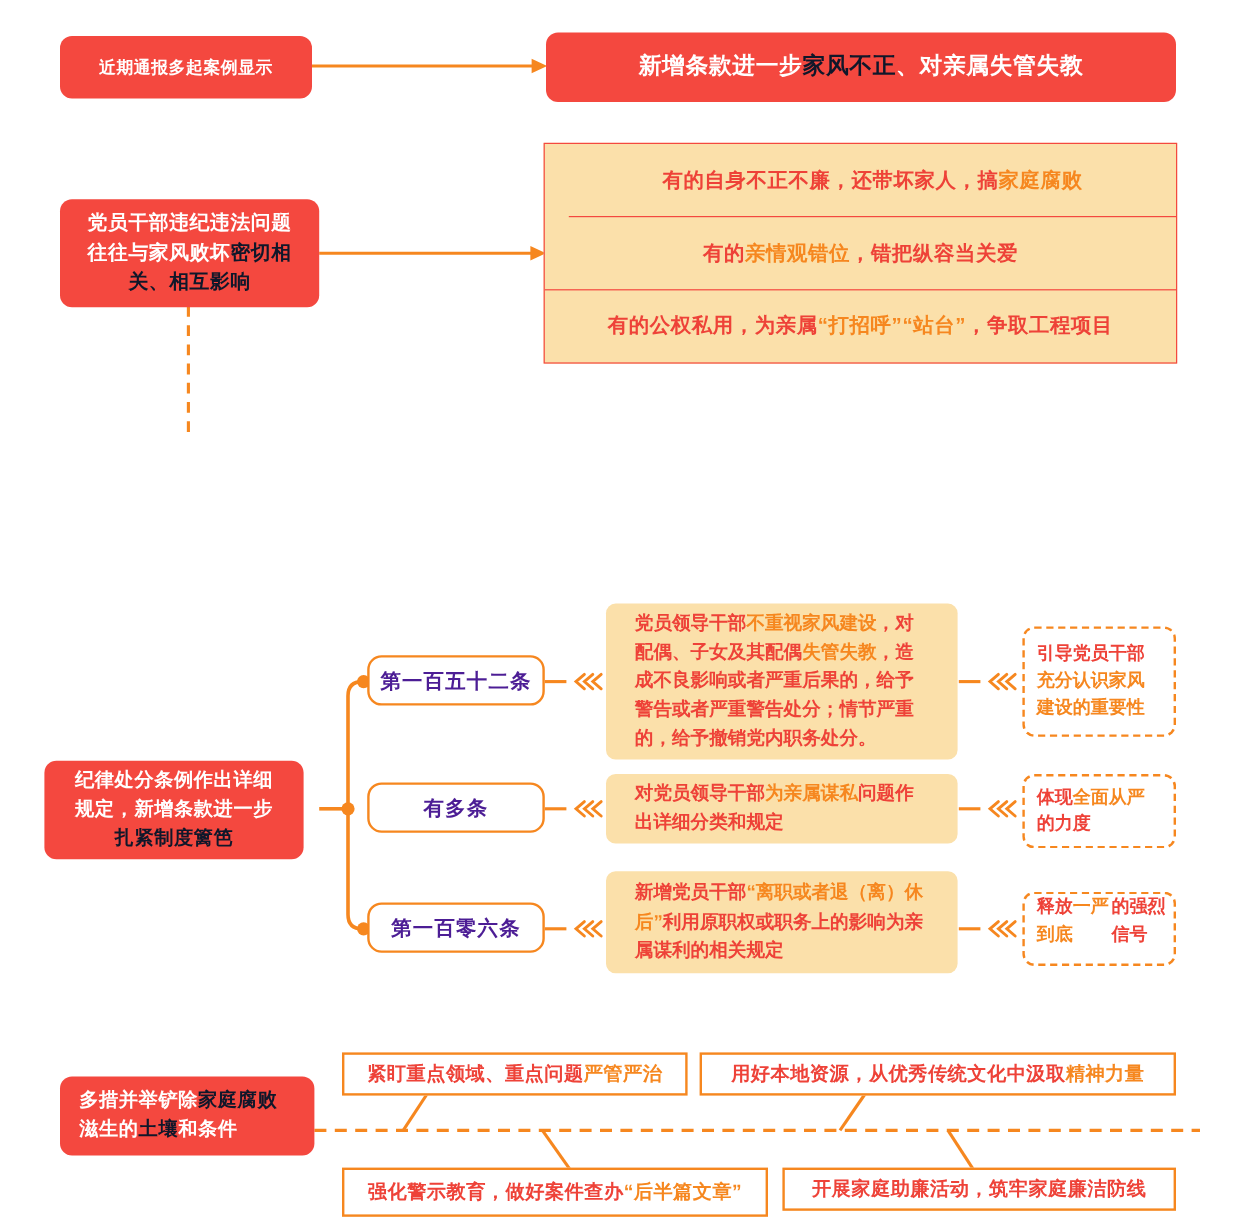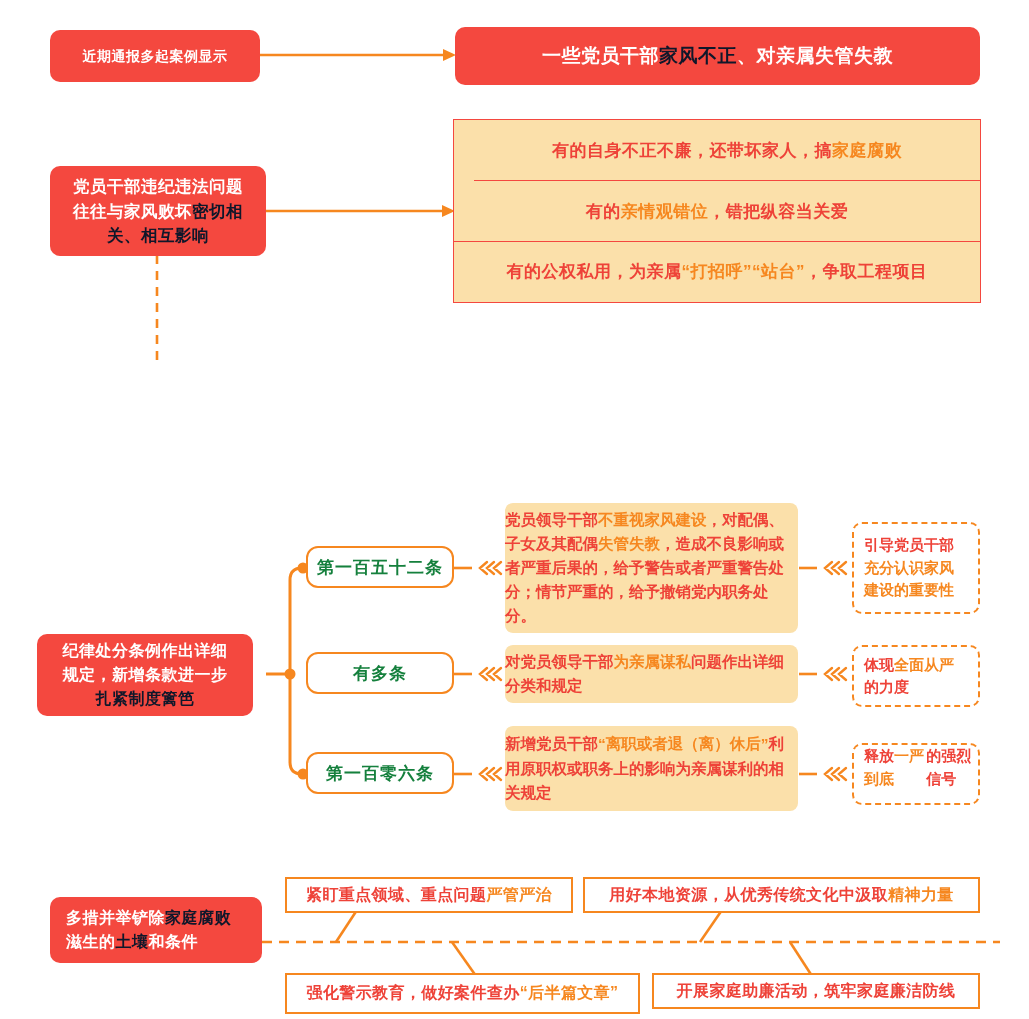--- a/index.html
+++ b/index.html
@@ -44,21 +44,21 @@
     font-size:17px;
     letter-spacing:.5px;
   }
   .beige-row:last-child{ border-bottom:none; }
 
   .pillbox{
     position:absolute;
     border:2.5px solid #F6871F;
     border-radius:12px;
     background:#ffffff;
-    color:#15803d;
+    color:#4c1d95;
     font-weight:bold;
     font-size:17px;
     display:flex;
     align-items:center;
     justify-content:center;
     letter-spacing:1px;
   }
   .dashbox{
     position:absolute;
     border:2.5px dashed #F6871F;
@@ -73,21 +73,21 @@
     padding-left:10px;
   }
   .softbox{
     position:absolute;
     background:#FBE0AA;
     border-radius:8px;
     color:#EE4238;
     font-weight:bold;
     font-size:15.5px;
     line-height:1.55;
-    padding:8px 0;
+    padding:8px 24px;
     display:flex;
     align-items:center;
   }
   .solidbox{
     position:absolute;
     border:2.5px solid #F6871F;
     background:#ffffff;
     color:#EE4238;
     font-weight:bold;
     font-size:16px;
@@ -146,21 +146,21 @@
     <line x1="700" y1="942" x2="722" y2="910" stroke="#F6871F" stroke-width="2.6"></line>
     <line x1="790" y1="942" x2="812" y2="976" stroke="#F6871F" stroke-width="2.6"></line>
   </svg>
 
   <div class="redbox" style="left:50px;top:30px;width:210px;height:52px;font-size:14px;">
     <span>近期通报多起案例显示</span>
   </div>
 
   <div class="redbox" style="left:455px;top:27px;width:525px;height:58px;font-size:19px;">
     <span>
-      <span>一些党员干部</span><span class="hl-y">家风不正</span><span>、对亲属失管失教</span>
+      <span>新增条款进一步</span><span class="hl-y">家风不正</span><span>、对亲属失管失教</span>
     </span>
   </div>
 
   <div class="redbox" style="left:50px;top:166px;width:216px;height:90px;font-size:16.5px;flex-direction:column;">
     <span>党员干部违纪违法问题</span>
     <span><span>往往与家风败坏</span><span class="hl-y">密切相</span></span>
     <span class="hl-y">关、相互影响</span>
   </div>
 
   <div class="beige-table" style="left:453px;top:119px;width:528px;height:184px;">

